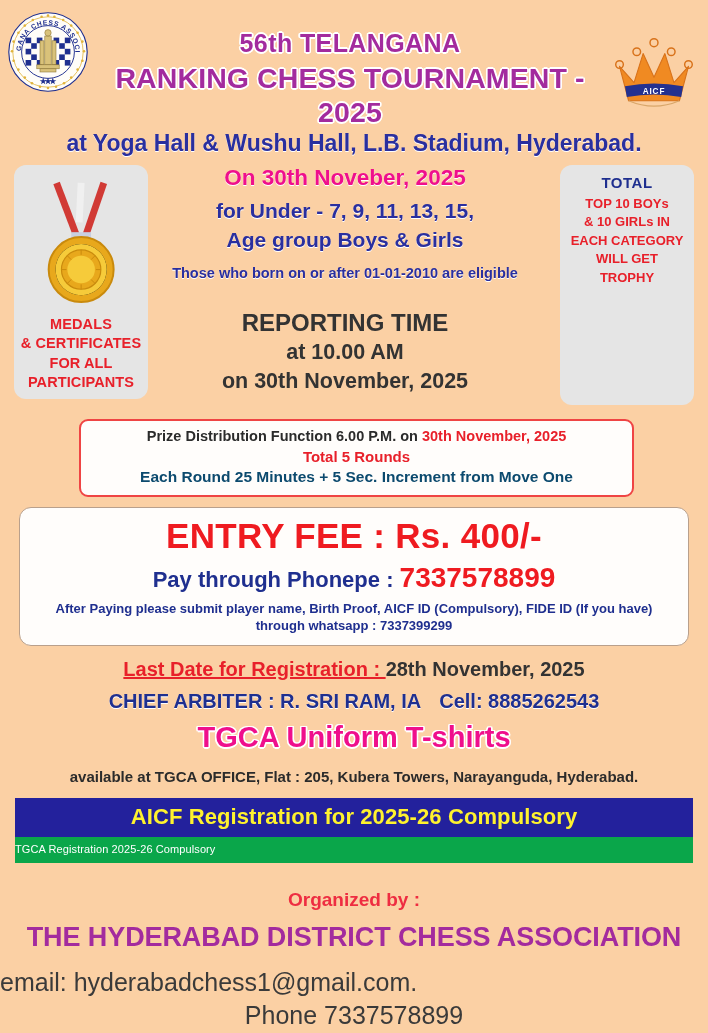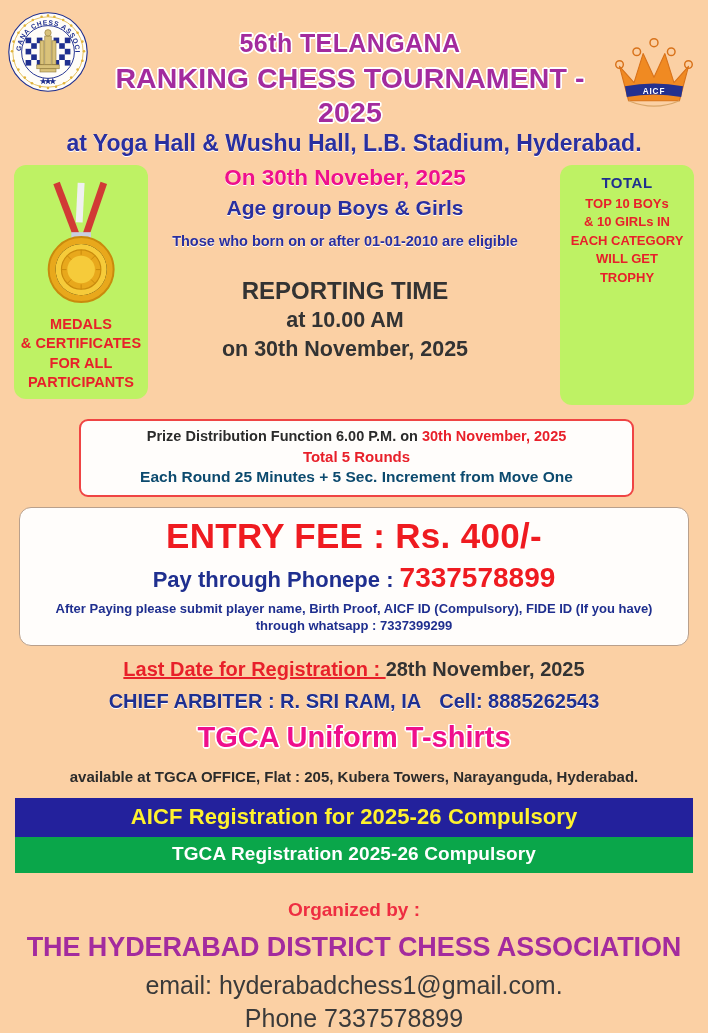--- a/index.html
+++ b/index.html
@@ -85,21 +85,21 @@
   
   .mid-zone {
     position: relative;
     height: 242px;
     margin-top: 8px;
   }
   .side-card {
     position: absolute;
     top: 0;
     width: 134px;
-    background: #bef264;
+    background: #e5e5e5;
     border-radius: 12px;
     box-sizing: border-box;
     padding: 8px 5px 2px;
     text-align: center;
   }
   .card-left  { left: 14px;  height: 234px; }
   .card-right { right: 14px; height: 240px; }
 
   .medal-art { height: 128px; display:block; margin: 6px auto 0; }
   .card-left-text {
@@ -306,23 +306,22 @@
     font-size: 22px;
     font-weight: bold;
     text-align: center;
     padding: 6px 0 7px;
     box-sizing: border-box;
     letter-spacing: .1px;
   }
   .bar-tgca {
     background: #0aa64a;
     color: #ffffff;
-    font-size: 19px;
-    font-weight: bold;
-    text-align: center;
+    font-size: 11px;
+    font-weight: normal;
     padding: 6px 0 8px;
     letter-spacing: .1px;
   }
 
   
   .org-by {
     text-align: center;
     margin-top: 26px;
     font-size: 19px;
     font-weight: bold;
@@ -332,22 +331,21 @@
   .org-name {
     text-align: center;
     margin-top: 10px;
     font-size: 27px;
     font-weight: bold;
     color: #a32b9e;
     letter-spacing: -.1px;
     line-height: 1.2;
   }
   .org-email {
-    text-align: center;
-    margin-top: 6px;
+    margin-top: 13px;
     font-size: 25px;
     color: #3a3a3a;
     line-height: 1.22;
   }
   .org-phone {
     text-align: center;
     margin-top: 3px;
     font-size: 25px;
     color: #3a3a3a;
     line-height: 1.22;
@@ -477,20 +475,21 @@
       <div class="card-left-text">
         <div>MEDALS</div>
         <div>&amp; CERTIFICATES</div>
         <div>FOR ALL</div>
         <div>PARTICIPANTS</div>
       </div>
     </div>
 
     <div class="center-col">
       <div class="c-date">On 30th Noveber, 2025</div>
+      <div class="c-under">for Under - 7, 9, 11, 13, 15,</div>
       <div class="c-agegroup">Age group Boys &amp; Girls</div>
       <div class="c-eligible">Those who born on or after 01-01-2010 are eligible</div>
       <div class="c-report">REPORTING TIME</div>
       <div class="c-report-sub">at 10.00 AM</div>
       <div class="c-report-sub">on 30th November, 2025</div>
     </div>
 
     <div class="side-card card-right">
       <div class="total-word">TOTAL</div>
       <div class="card-right-text">

